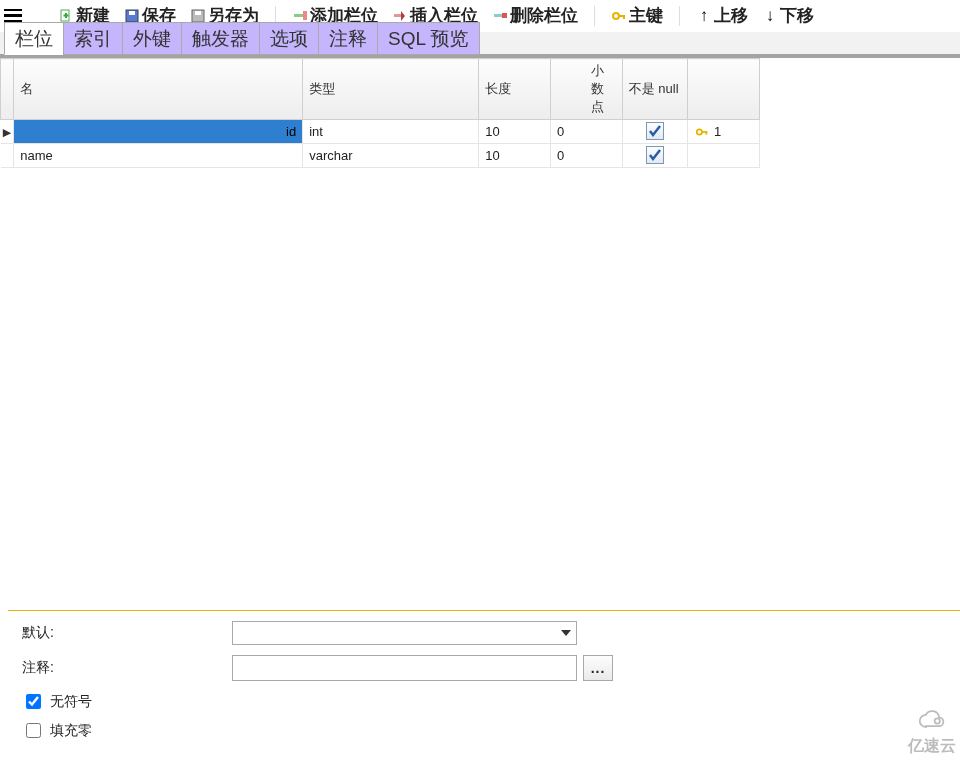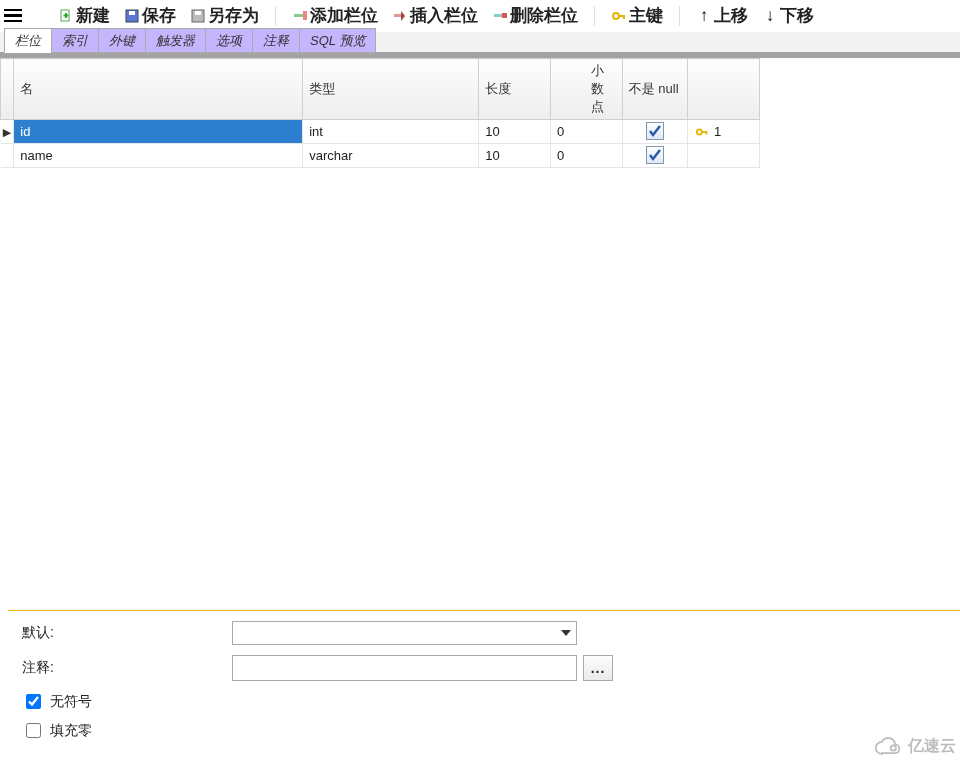--- a/index.html
+++ b/index.html
@@ -35,24 +35,23 @@
   .tb-btn { display: flex; align-items: center; gap: 2px; padding: 2px 6px; cursor: pointer; white-space: nowrap; }
   .tb-sep { width: 1px; height: 20px; background: #ddd; margin: 0 8px; }
   .icon { width: 16px; height: 16px; display: inline-flex; align-items: center; justify-content: center; }
 
   
   .tabstrip {
     display: flex;
     align-items: flex-end;
     height: 26px;
     background: #f2f2f2;
-    border-bottom: 6px solid #a3a3a3;
+    border-bottom: 4px solid #a3a3a3;
     padding-left: 4px;
-    font-size: 13px;
-    font-style: italic;
+    font-size: 19px;
   }
   .tab {
     padding: 3px 10px 2px 10px;
     border: 1px solid #a9a9a9;
     border-bottom: 1px solid #a9a9a9;
     margin-right: -1px;
     background: #c4b5fd;
     position: relative;
     top: 1px;
     cursor: pointer;
@@ -79,21 +78,22 @@
     padding: 3px 6px;
     color: #333;
   }
   .grid td {
     border: 1px solid #e5e5e5;
     padding: 2px 6px;
     height: 22px;
   }
   .grid tr.selected td.namecell {
     background: #2f7fd1;
-    color: #ffffff;
+    color: #000000;
+    text-align: right;
   }
   .grid td.rowmark { width:10px; padding:0; text-align:center; border-left:0;}
   .rowptr { display:inline-block; font-size:11px; color:#333; }
   .chk { width:18px; height:18px; border:1px solid #7a97b3; background:linear-gradient(#fdfdfd,#e2e9f3); display:inline-flex; align-items:center; justify-content:center; }
   .chk svg { width:14px; height:14px; }
   .keycell { text-align:left; }
 
   
   .props {
     position: absolute;
@@ -116,21 +116,21 @@
   .combo .arrow { position:absolute; right:0; top:0; width:20px; height:100%; display:flex; align-items:center; justify-content:center; border-left:0; }
   .textbox { width:345px; height:26px; border:1px solid #a9a9a9; background:#fff; }
   .dots-btn { width:30px; height:26px; border:1px solid #a9a9a9; margin-left:6px; background:linear-gradient(#fdfdfd,#eaeaea); display:flex; align-items:center; justify-content:center; cursor:pointer; font-weight:bold; letter-spacing:1px;}
   .chk-row { display:flex; align-items:center; gap:6px; margin-bottom:8px; }
   input.wincheck { width:15px; height:15px; }
 
   
   .watermark {
     position:absolute; right:12px; bottom:10px;
     color:#bcbcbc; font-size:16px; font-weight:600;
-    display:flex; align-items:center; gap:6px;
+    display:flex; align-items:center; gap:6px;flex-direction:column;
   }
   .watermark .cloud { width:28px; height:20px; }
 </style>
 </head>
 <body>
 
 <div class="toolbar">
   <div class="hamburger">
     <span></span>
       <span></span>

